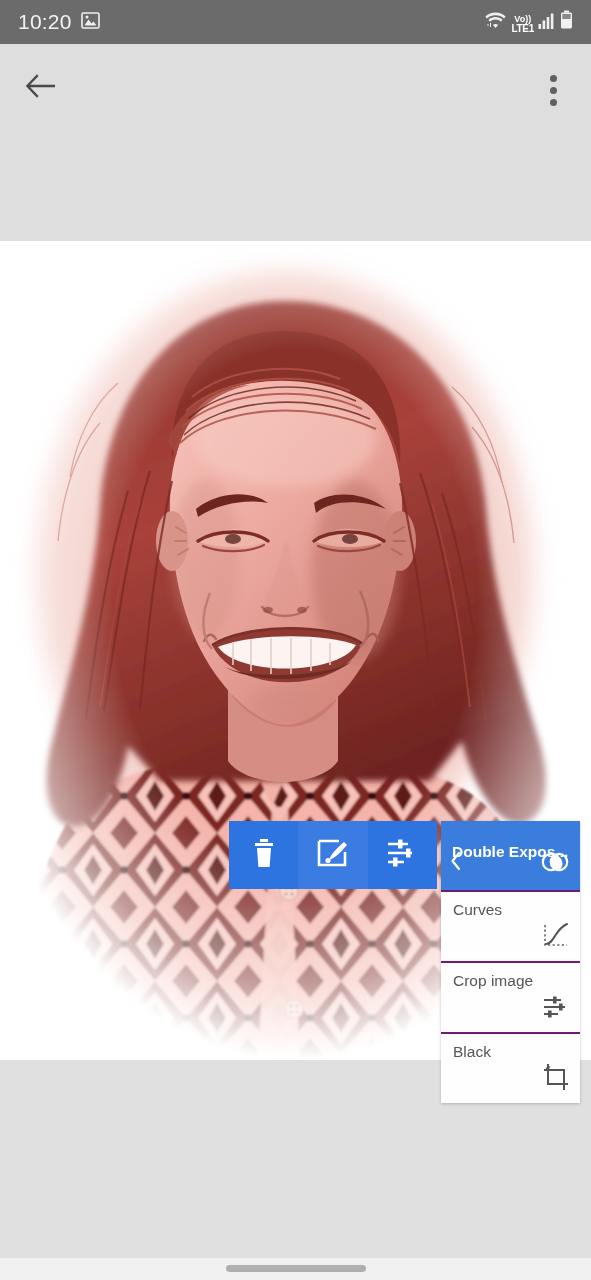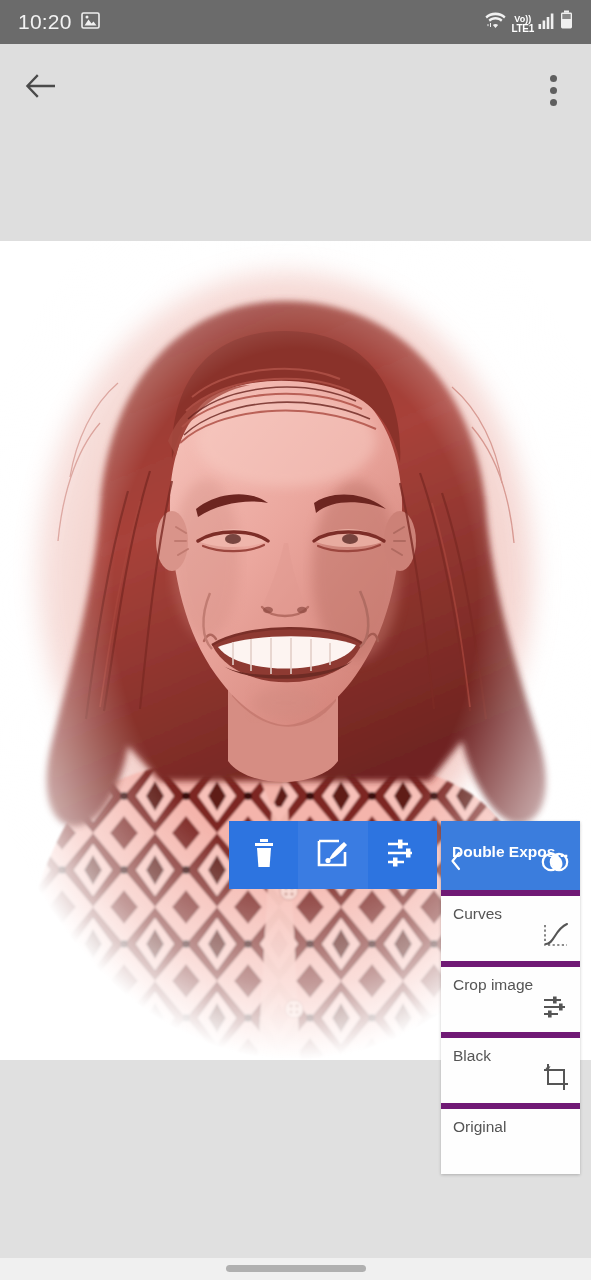--- a/index.html
+++ b/index.html
@@ -73,21 +73,21 @@
     overflow:hidden; line-height:20px;
   }
   #looks-header-back{
     position:absolute; left:9px; top:30px; color:#fff;
     font-size:20px; line-height:1; cursor:pointer;
   }
   #looks-header-icon{ position:absolute; right:10px; top:28px; }
 
   .look-item{
     background:#fefefe; height:71px; position:relative; cursor:pointer;
-    border-top:6px solid #701a75; padding:8px 0 0 12px;
+    border-top:2px solid #701a75; padding:8px 0 0 12px;
   }
   .look-item:first-of-type{ border-top:none; }
   .look-label{
     font-size:15.5px; color:#555555; white-space:nowrap; line-height:20px;
   }
   .look-icon{ position:absolute; right:10px; bottom:8px; }
 
   
   #nav-bar{
     position:absolute; left:0; bottom:0; width:591px; height:22px;
@@ -406,21 +406,18 @@
     <div class="look-label">Black</div>
     <div class="look-icon">
       <svg width="28" height="28" viewBox="0 0 28 28">
         <path d="M6 1 V21 H26" fill="none" stroke="#555" stroke-width="2"></path>
         <path d="M2 7 H22 V27" fill="none" stroke="#555" stroke-width="2"></path>
         <path d="M3.5 5 L8.5 3 L6 8 Z" fill="#555"></path>
       </svg>
     </div>
   </div>
 
-  <div class="look-item">
-    <div class="look-label">Original</div>
-  </div>
 
 </div>
 
 <div id="nav-bar">
   <div id="nav-pill"></div>
 </div>
 
 </body></html>

